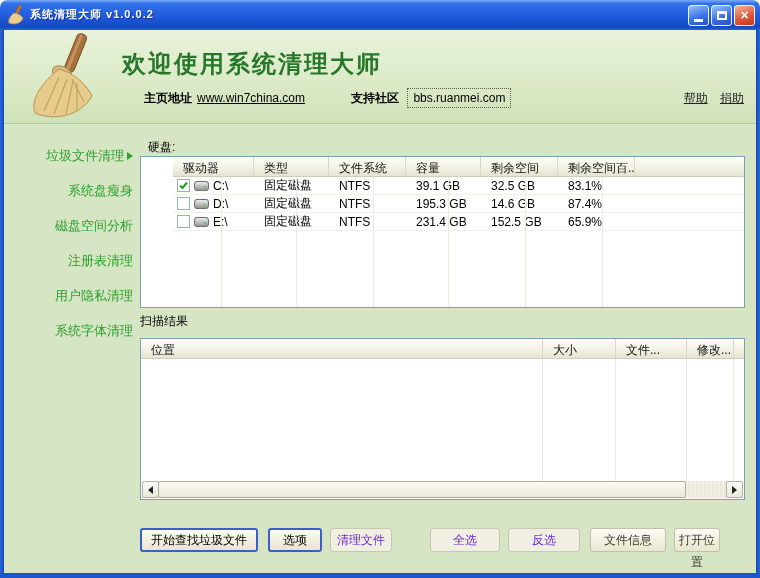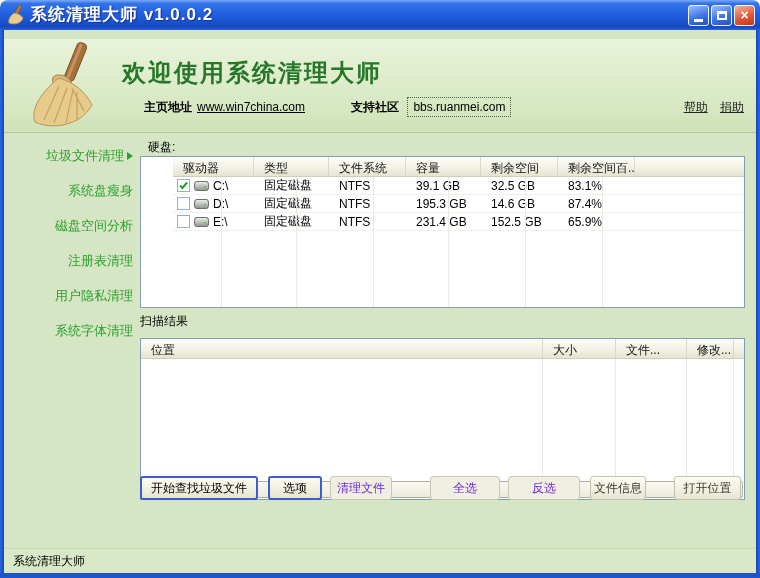--- a/index.html
+++ b/index.html
@@ -6,39 +6,39 @@
   html,body { width:760px; height:578px; font-family:"Liberation Sans",sans-serif; }
   #win { position:relative; width:760px; height:578px; background:#d6e5c4; overflow:hidden;
          border-radius:7px 7px 0 0; }
 
   
   .titlebar { position:absolute; top:0; left:0; right:0; height:30px;
     background:linear-gradient(180deg,#7aa8f5 0%,#3272e8 12%,#215ee0 48%,#1549c0 90%,#2a62d8 100%);
     border-radius:7px 7px 0 0; }
   .app-ico { position:absolute; left:7px; top:5px; }
   .title-text { position:absolute; left:30px; top:0; line-height:29px; color:#fff;
-    font-size:17px; font-weight:bold; text-shadow:1px 1px 1px #10309a; letter-spacing:1px; }
+    font-size:11px; font-weight:bold; text-shadow:1px 1px 1px #10309a; letter-spacing:1px; }
   .wbtns { position:absolute; right:5px; top:5px; display:flex; gap:2px; }
   .wbtn { width:21px; height:21px; border-radius:3px; border:1px solid #eef4ff;
     display:flex; align-items:center; justify-content:center; cursor:pointer; }
   .wbtn.blue { background:linear-gradient(160deg,#9cc0ff 0%,#3c74e8 55%,#2450c0 100%); }
   .wbtn.red  { background:linear-gradient(160deg,#f7b49a 0%,#e25a3a 55%,#c23318 100%); }
   .g-min { width:9px; height:3px; background:#fff; margin-top:10px; }
   .g-max { width:10px; height:9px; border:2px solid #fff; border-top-width:3px; }
   .g-close { color:#fff; font-size:14px; font-weight:bold; line-height:19px; }
 
   
   .fr-l { position:absolute; top:30px; bottom:0; left:0; width:4px;
           background:linear-gradient(90deg,#2a66e2,#1747b4); }
   .fr-r { position:absolute; top:30px; bottom:0; right:0; width:4px;
           background:linear-gradient(270deg,#2a66e2,#1747b4); }
   .fr-b { position:absolute; bottom:0; left:0; right:0; height:5px; background:#1c55cc; }
 
   
-  .header { position:absolute; top:39px; left:4px; right:4px; height:94px;
+  .header { position:absolute; top:30px; left:4px; right:4px; height:94px;
     background:linear-gradient(180deg,#e9f3da 0%,#d8e8c3 70%,#d0e2b9 100%);
     border-bottom:1px solid #b3ca9c; }
   .welcome { position:absolute; left:118px; top:18px; font-size:24px; font-weight:bold;
     color:#26772a; letter-spacing:2px; }
   .linkrow { position:absolute; left:140px; top:60px; font-size:12px; color:#000; }
   .lbl-b { font-weight:bold; }
   .url { color:#000; text-decoration:underline; cursor:pointer; margin-left:5px;margin-top:36px; }
   .dotted-box { border:1px dotted #55634a; padding:2px 5px; text-decoration:none; }
   .commspace { margin-left:46px; }
   .helprow { position:absolute; right:12px; top:60px; font-size:12px; }
@@ -91,30 +91,30 @@
     background:linear-gradient(180deg,#fdfdfa,#e9e7d8); border:1px solid #b5b3a4;
     border-radius:2px; display:flex; align-items:center; justify-content:center; cursor:pointer; }
   .sbtn.left{left:0}.sbtn.right{right:0}
   .tri-l { width:0; height:0; border:4px solid transparent; border-right:5px solid #222; border-left:none; }
   .tri-r { width:0; height:0; border:4px solid transparent; border-left:5px solid #222; border-right:none; }
   .sthumb { position:absolute; left:16px; top:0; width:528px; height:17px;
     background:linear-gradient(180deg,#fbfaf3,#eceada); border:1px solid #b0ae9f;
     border-radius:2px; cursor:pointer; }
 
   
-  .btn { position:absolute; top:476px; height:24px; font-size:12px; text-align:center;
+  .btn { position:absolute; top:528px; height:24px; font-size:12px; text-align:center;
     background:linear-gradient(180deg,#fdfcf5,#f0eedd 60%,#e8e5d2); border-radius:3px;
     color:#000; cursor:pointer; }
   .btn.primary { border:2px solid #3b5ec8; line-height:20px; }
   .btn.flat { border:1px solid #c3c1ad; line-height:22px; color:#3c3c34; }
   .btn.disabled { border:1px solid #c9c7b4; line-height:22px; color:#6d28d9;
     background:#f1efe1; cursor:default; }
   #btn-0{left:140px;width:118px} #btn-1{left:268px;width:54px} #btn-2{left:330px;width:62px}
-  #btn-3{left:430px;width:70px}  #btn-4{left:508px;width:72px} #btn-5{left:590px;width:56px}
-  #btn-6{left:674px;width:67px}
+  #btn-3{left:430px;width:70px}  #btn-4{left:508px;width:72px} #btn-5{left:590px;width:76px}
+  #btn-6{left:674px;width:46px}
 
   
   .statusbar { position:absolute; left:4px; right:4px; bottom:5px; height:25px;
     background:#d9e8c6; border-top:1px solid #c6d9b0; font-size:12px; line-height:24px;
     padding-left:9px; color:#000; }
 </style>
 </head>
 <body>
 
 <div id="win">
@@ -254,20 +254,17 @@
   </div>
 
   <div class="btn primary" id="btn-0">开始查找垃圾文件</div>
   <div class="btn primary" id="btn-1">选项</div>
   <div class="btn disabled" id="btn-2">清理文件</div>
   <div class="btn disabled" id="btn-3">全选</div>
   <div class="btn disabled" id="btn-4">反选</div>
   <div class="btn flat" id="btn-5">文件信息</div>
   <div class="btn flat" id="btn-6">打开位置</div>
 
-  <div class="statusbar">
-    <span>系统清理大师</span>
-  </div>
 
   <div class="fr-l"></div>
   <div class="fr-r"></div>
   <div class="fr-b"></div>
 </div>
 
 </body></html>

